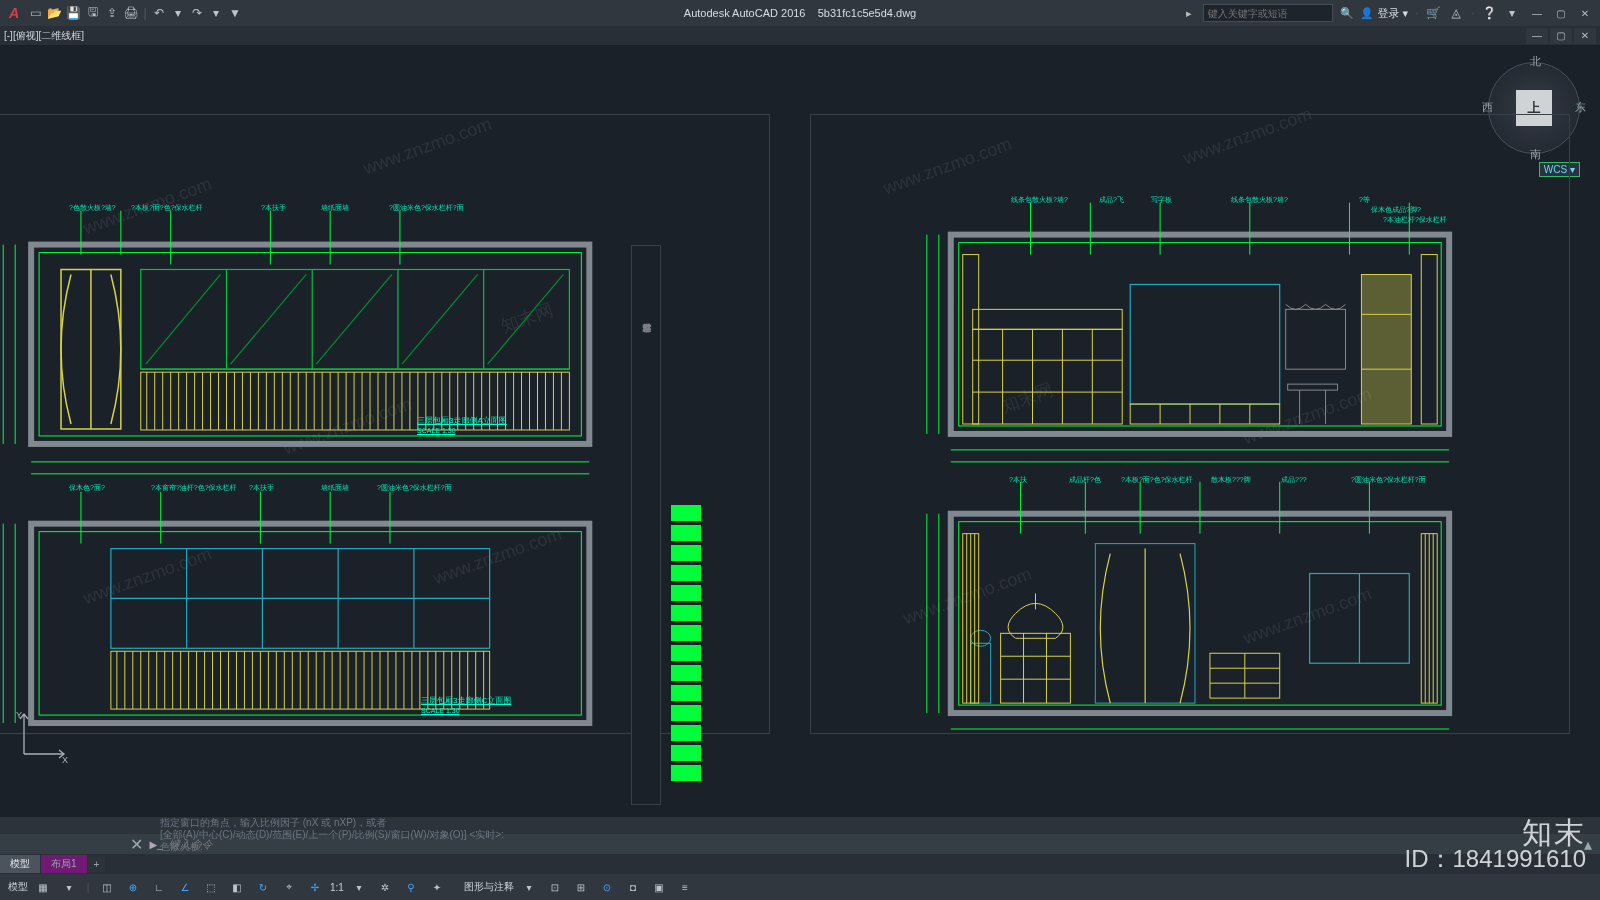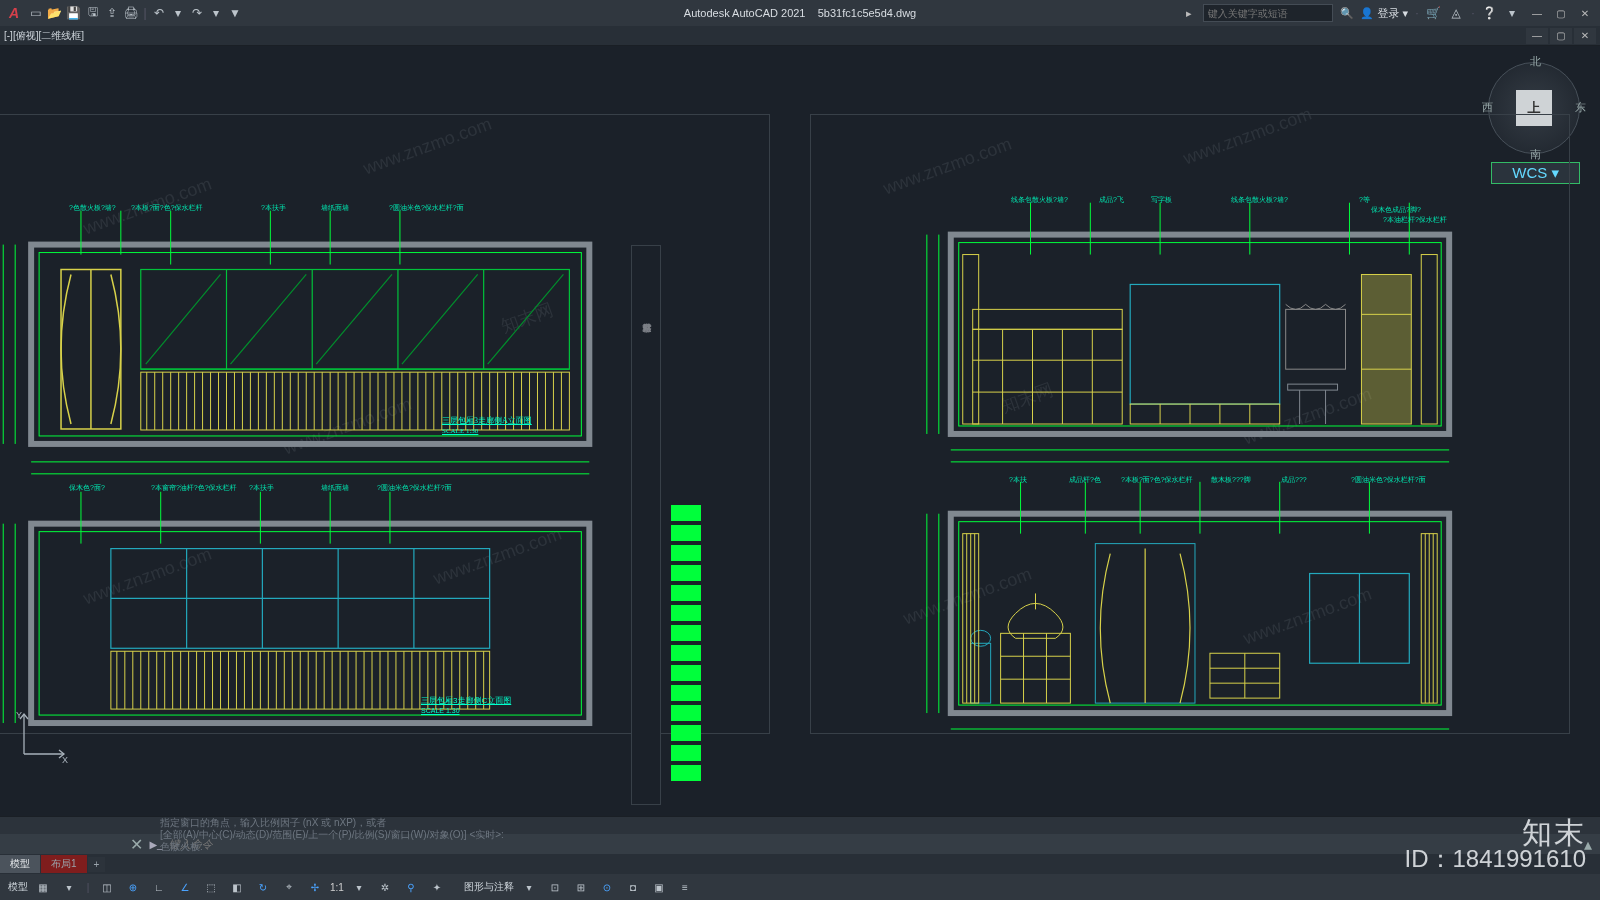--- a/index.html
+++ b/index.html
@@ -25,21 +25,21 @@
   .workspace { position:absolute; left:0; right:0; top:46px; bottom:84px; background:#1b2129; overflow:hidden; }
   .canvas { position:absolute; inset:0; background:#1b2129; }
 
   
   .navcube { position:absolute; right:16px; top:12px; width:100px; height:100px; }
   .navcube .ring { position:absolute; inset:4px; border-radius:50%; background:radial-gradient(circle at 50% 50%, rgba(90,100,110,.4), rgba(40,48,56,.1)); border:1px solid #475059; }
   .navcube .face { position:absolute; left:32px; top:32px; width:36px; height:36px; background:#cfd3d6; color:#333; font-size:13px; display:flex; align-items:center; justify-content:center; font-weight:bold; }
   .navcube .dir { position:absolute; color:#9aa; font-size:11px; }
   .navcube .n { left:46px; top:-4px; } .navcube .s { left:46px; bottom:-4px; }
   .navcube .w { left:-2px; top:42px; } .navcube .e { right:-2px; top:42px; }
-  .wcs-tag { position:absolute; right:20px; top:116px; font-size:15px; color:#64d9ff; background:#2a333c; padding:1px 20px; border:1px solid #3b6; }
+  .wcs-tag { position:absolute; right:20px; top:116px; font-size:10px; color:#64d9ff; background:#2a333c; padding:1px 4px; border:1px solid #3b6; }
 
   
   .sheet { position:absolute; border:1px solid #384048; }
   .sheet.left { left:-10px; top:68px; width:780px; height:620px; }
   .sheet.right { left:810px; top:68px; width:760px; height:620px; }
   .sheet svg { width:100%; height:100%; display:block; }
 
   .drawing-title { position:absolute; font-size:8px; color:#00ffcc; text-decoration:underline; }
   .drawing-scale { font-size:7px; color:#00ffcc; }
 
@@ -56,21 +56,21 @@
   
   .cmd-panel { position:absolute; left:0; right:0; bottom:46px; height:38px; background:#2c333b; border-top:1px solid #1a1f25; display:flex; align-items:flex-end;margin-top:35px; }
   .cmd-history { position:absolute; left:160px; top:0; font-size:10px; color:#6d7680; line-height:12px; }
   .cmd-line { display:flex; align-items:center; height:20px; width:100%; background:#353d45; padding-left:130px; gap:6px; }
   .cmd-line .chev { color:#aab; font-size:10px; }
   .cmd-line input { background:transparent; border:none; outline:none; color:#8a95a0; font-size:11px; font-style:italic; width:300px; }
   .ucs-icon { position:absolute; left:14px; bottom:52px; width:56px; height:56px; }
 
   .model-tabs { position:absolute; left:0; bottom:26px; height:20px; display:flex; align-items:center; font-size:10px; }
   .mtab { padding:2px 10px; background:#4b535c; color:#e6e9ec; margin-right:1px; }
-  .mtab.inactive { background:#7f1d1d; color:#9aa3ab; }
+  .mtab.inactive { background:#701a75; color:#9aa3ab; }
   .mtab.plus { background:#2c333b; color:#9aa3ab; padding:2px 6px; }
 
   .statusbar { position:absolute; left:0; right:0; bottom:0; height:26px; background:#30373f; display:flex; align-items:center; justify-content:flex-end; font-size:10px; padding:0 6px; gap:2px; }
   .sbtn { width:22px; height:20px; display:flex; align-items:center; justify-content:center; color:#bcc4cb; border-radius:2px; }
   .sbtn.active { color:#4aa3ff; }
   .sbtn.sep { width:8px; color:#556; }
   .status-left { position:absolute; left:8px; display:flex; align-items:center; gap:4px; color:#cfd6dc; }
   .status-coord { color:#cfcfcf; font-size:10px; }
   .status-anno { color:#cfd6dc;padding-left:12px; }
 
@@ -91,21 +91,21 @@
     <span class="qat-btn">⇪</span>
     <span class="qat-btn">🖨</span>
     <span class="qat-btn sep">|</span>
     <span class="qat-btn">↶</span>
     <span class="qat-btn">▾</span>
     <span class="qat-btn">↷</span>
     <span class="qat-btn">▾</span>
     <span class="qat-btn">▼</span>
   </div>
   <div class="app-title">
-    <span>Autodesk AutoCAD 2021</span>&nbsp;&nbsp;&nbsp;
+    <span>Autodesk AutoCAD 2016</span>&nbsp;&nbsp;&nbsp;
     <span>5b31fc1c5e5d4.dwg</span>
   </div>
   <div class="tb-right">
     <span class="search-icon">▸</span>
     <div class="search-box">
       <input placeholder="键入关键字或短语" style="">
     </div>
     <span class="search-icon">🔍</span>
     <span class="login">
       <span>👤</span>
@@ -350,21 +350,21 @@
       <div class="annot" style="left:140px; top:88px;">?本板?面?色?保水栏杆</div>
       <div class="annot" style="left:270px; top:88px;">?本扶手</div>
       <div class="annot" style="left:330px; top:88px;">墙纸面墙</div>
       <div class="annot" style="left:398px; top:88px;">?圆油米色?保水栏杆?面</div>
       <div class="annot" style="left:78px; top:368px;">保木色?面?</div>
       <div class="annot" style="left:160px; top:368px;">?本窗帘?油杆?色?保水栏杆</div>
       <div class="annot" style="left:258px; top:368px;">?本扶手</div>
       <div class="annot" style="left:330px; top:368px;">墙纸面墙</div>
       <div class="annot" style="left:386px; top:368px;">?圆油米色?保水栏杆?面</div>
 
-      <div class="drawing-title" style="left:451px; top:300px;font-family:Liberation Serif, serif;">
+      <div class="drawing-title" style="left:426px; top:300px;">
         <span>三层包厢3走廊侧A立面图</span><br>
         <span class="drawing-scale">SCALE 1:30</span>
       </div>
       <div class="drawing-title" style="left:430px; top:580px;">
         <span>三层包厢3走廊侧C立面图</span><br>
         <span class="drawing-scale">SCALE 1:30</span>
       </div>
 
       <div class="legend">
         <div class="col c1">

